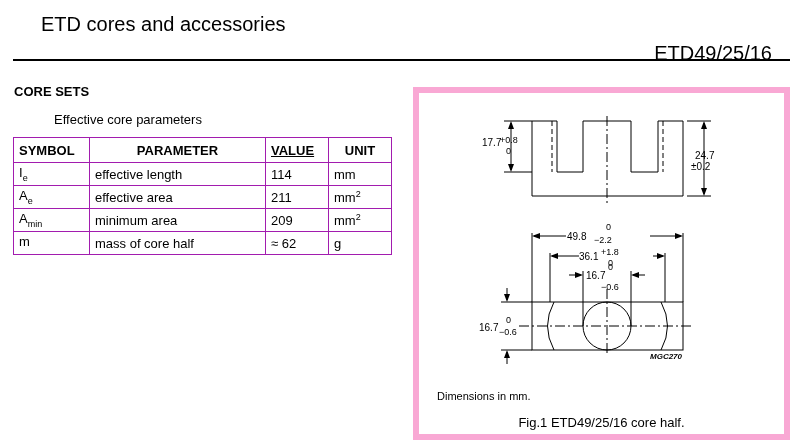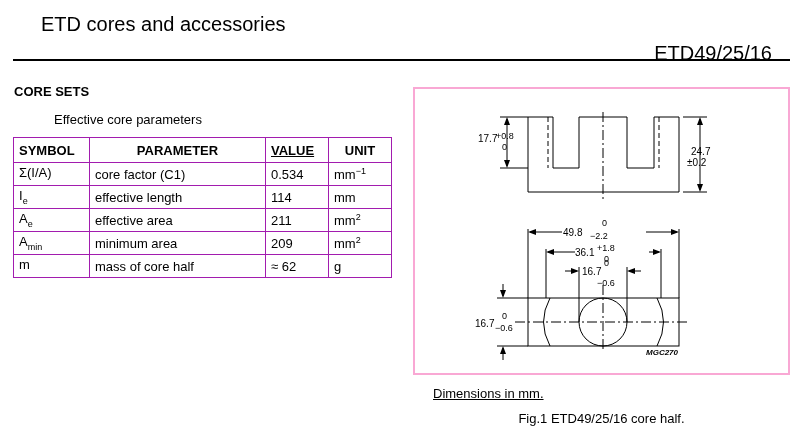--- a/index.html
+++ b/index.html
@@ -9,24 +9,24 @@
   .hdr-right { position:absolute; right:28px; top:13px; font-size:20px;margin-top:29px; }
   .rule { position:absolute; left:13px; width:777px; top:59px; height:2px; background:#000; }
   .h1 { position:absolute; left:14px; top:84px; font-size:13px; font-weight:bold; }
   .h2 { position:absolute; left:14px; top:112px; font-size:13px; font-weight:normal;margin-left:40px; }
   table.params { position:absolute; left:13px; top:137px; border-collapse:collapse; font-size:13px; }
   table.params th, table.params td { border:1px solid #a21caf; height:22px; padding:0 5px; text-align:left; white-space:nowrap; }
   table.params th { font-weight:bold; font-size:13px; height:24px; }
   table.params th.c { text-align:center; }
   .col1 { width:65px; } .col2 { width:165px; } .col3 { width:52px;text-decoration:underline; } .col4 { width:52px; }
   sub, sup { font-size:9px; }
-  .fig { position:absolute; left:413px; top:87px; width:377px; height:288px; border:2px solid #f9a8d4; box-sizing:border-box; }
+  .fig { position:absolute; left:413px; top:87px; width:377px; height:353px; border:6px solid #f9a8d4; box-sizing:border-box; }
   .fig svg { position:absolute; left:0; top:0; }
   .dim { font-size:10px; }
-  .note { position:absolute; left:18px; top:297px; font-size:13px;text-decoration:underline; }
+  .note { position:absolute; left:18px; top:297px; font-size:11px; }
   .cap { position:absolute; left:0; width:100%; text-align:center; top:322px; font-size:13px; }
   .code { position:absolute; left:231px; top:259px; font-size:8px; font-style:italic; font-weight:bold; }
 </style>
 </head>
 <body>
 
 <div class="hdr-left">ETD cores and accessories</div>
 <div class="hdr-right">ETD49/25/16</div>
 <div class="rule"></div>
 
@@ -36,26 +36,20 @@
 <table class="params">
   <thead>
     <tr>
       <th class="col1">SYMBOL</th>
       <th class="col2 c">PARAMETER</th>
       <th class="col3">VALUE</th>
       <th class="col4 c">UNIT</th>
     </tr>
   </thead>
   <tbody id="tbody">
-      <tr>
-        <td><span>Σ(I/A)</span><sub></sub></td>
-        <td><span>core factor (C1)</span></td>
-        <td><span>0.534</span></td>
-        <td><span>mm</span><sup>−1</sup></td>
-      </tr>
       <tr>
         <td><span>I</span><sub>e</sub></td>
         <td><span>effective length</span></td>
         <td><span>114</span></td>
         <td><span>mm</span><sup></sup></td>
       </tr>
       <tr>
         <td><span>A</span><sub>e</sub></td>
         <td><span>effective area</span></td>
         <td><span>211</span></td>

